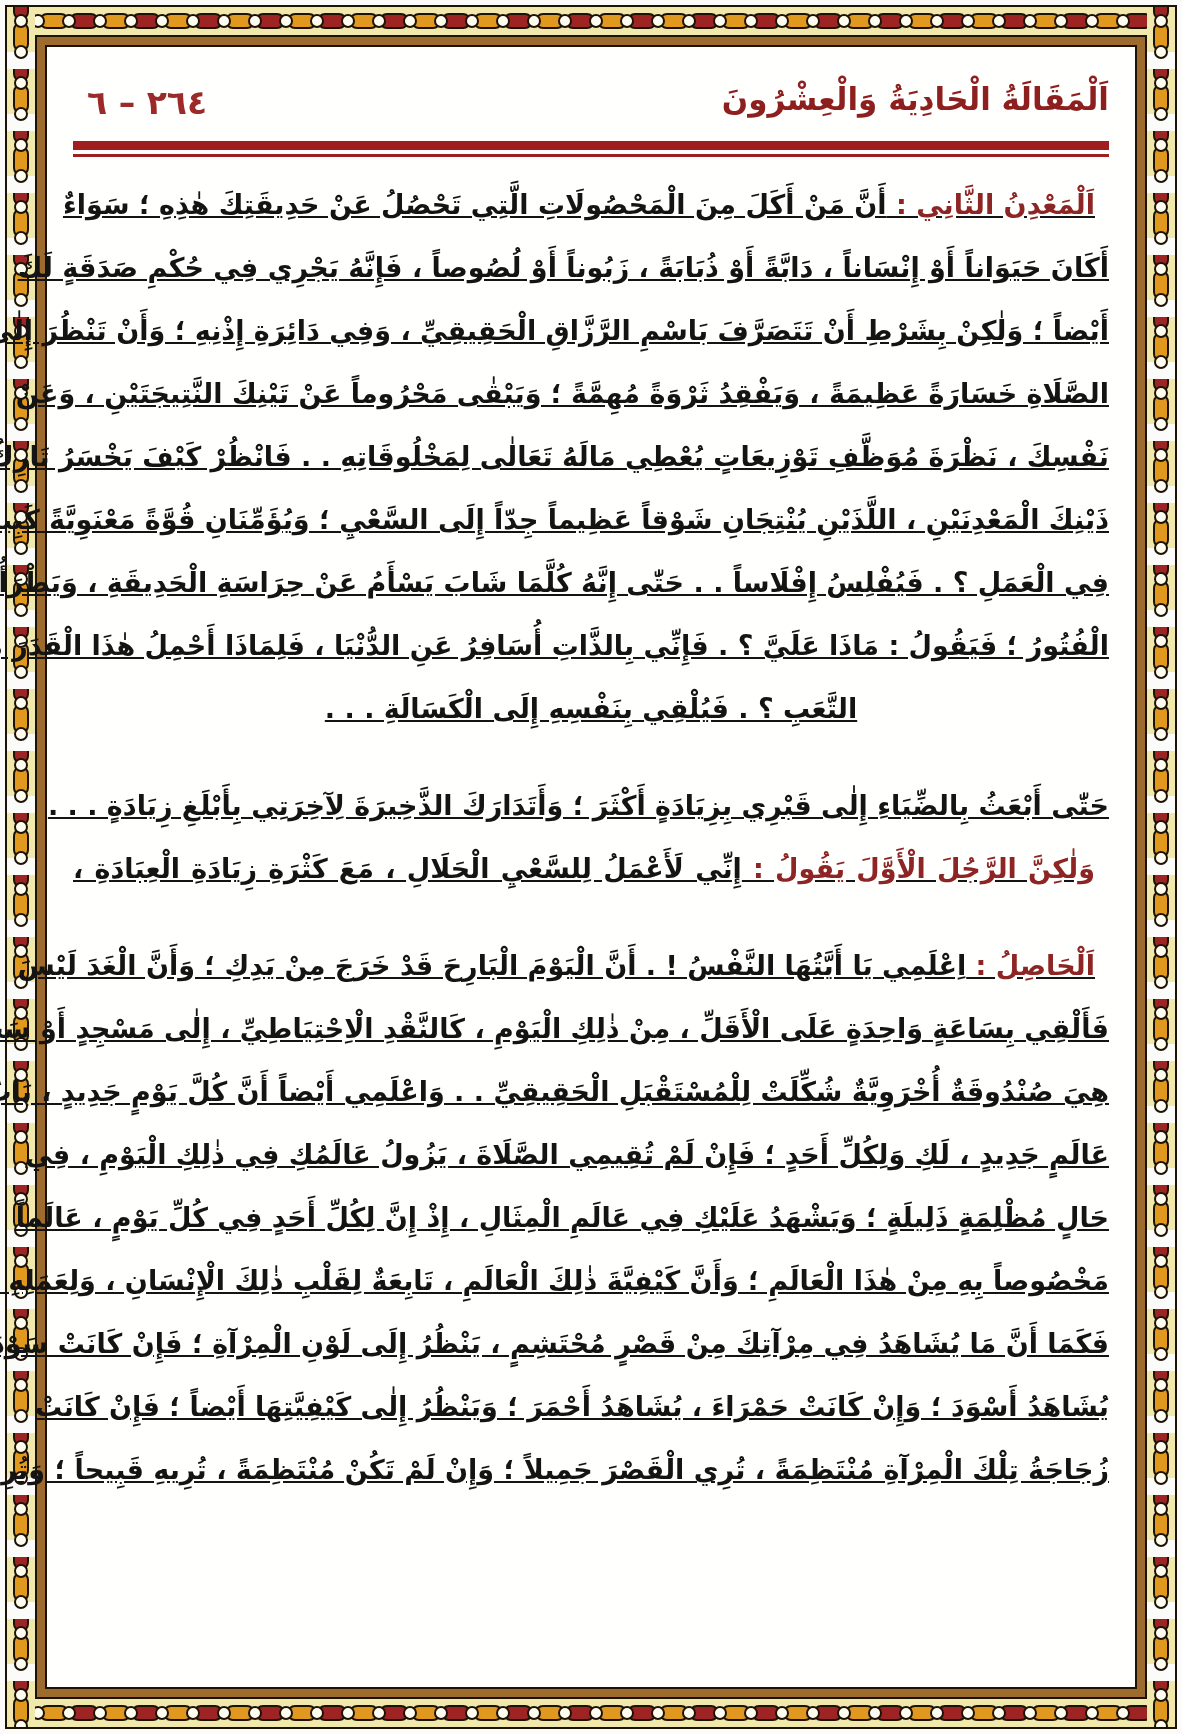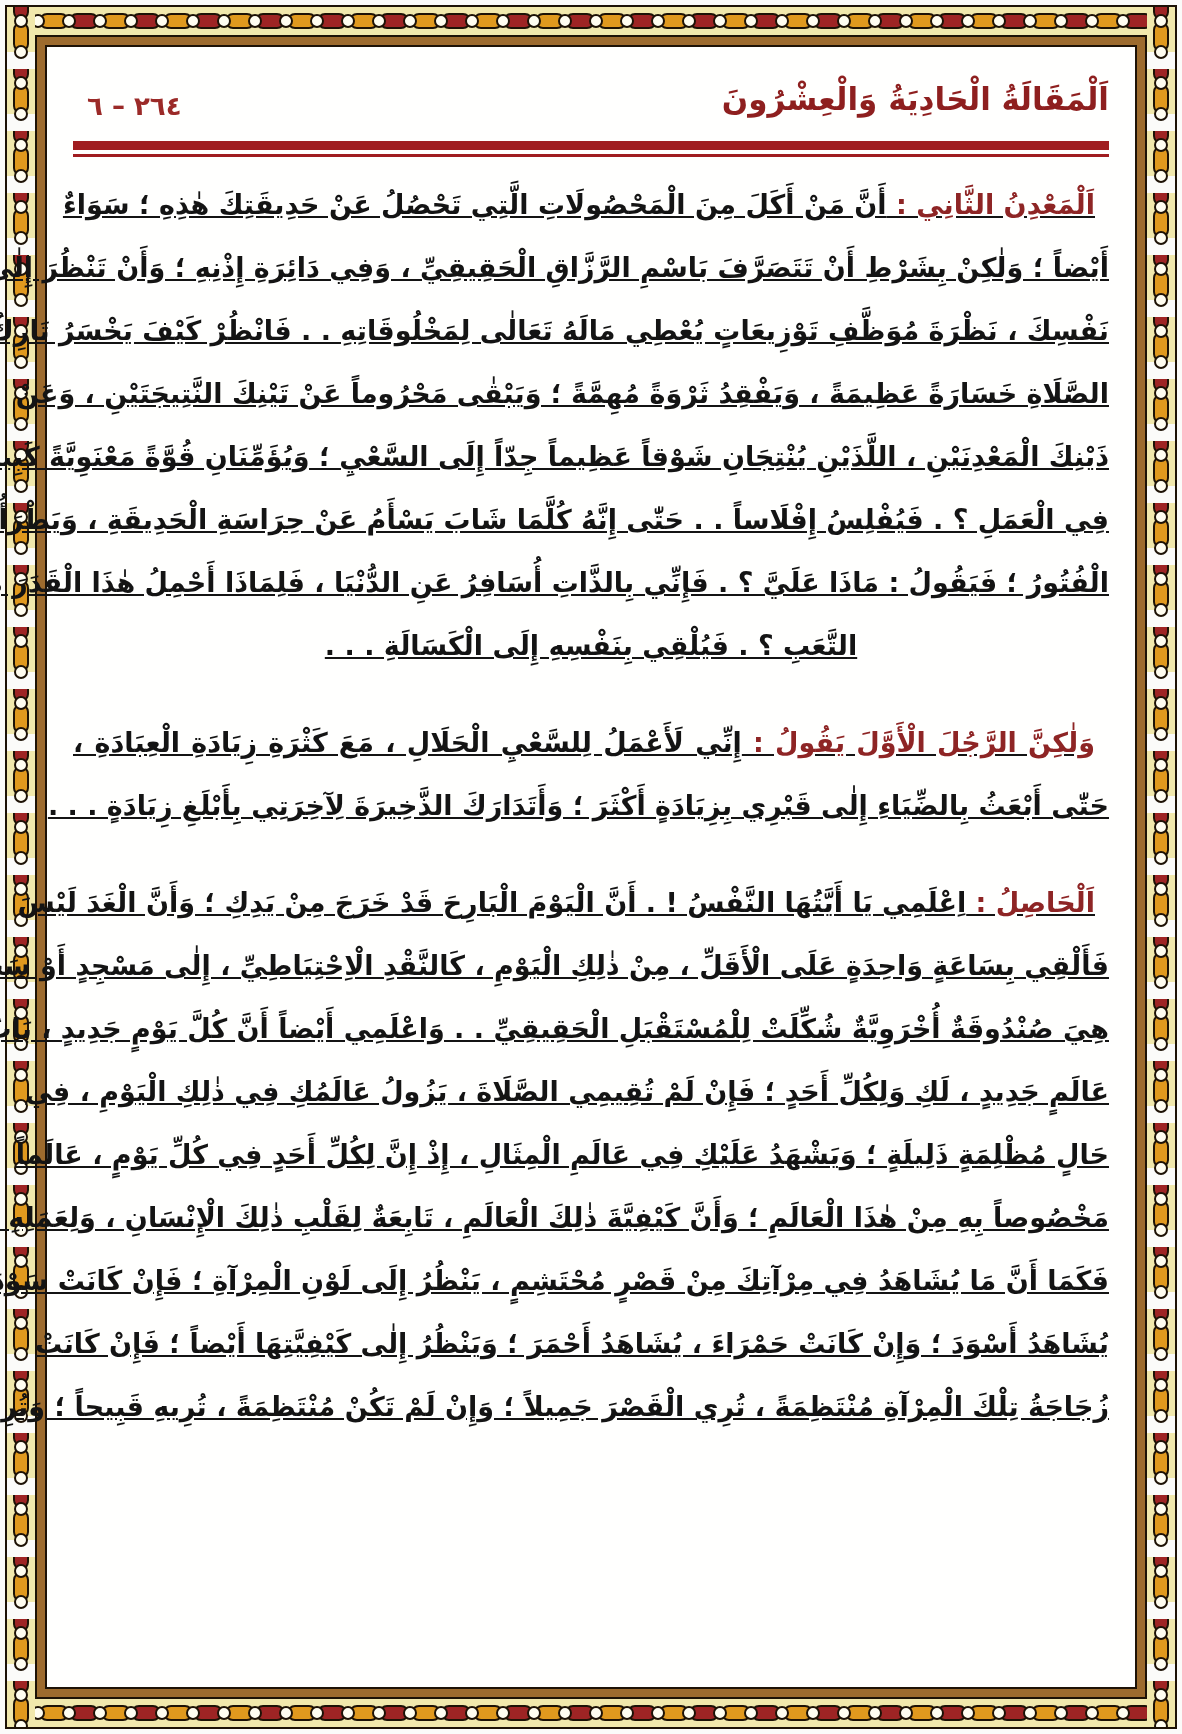--- a/index.html
+++ b/index.html
@@ -22,23 +22,22 @@
     position:absolute;inset:47px;background:#fffffe;
     padding:30px 26px 0 26px;box-sizing:border-box;
   }
   .header{position:relative;height:58px;}
   .page-title{
     position:absolute;left:4px;right:0;text-align:right;top:4px;
     font-size:31px;font-weight:bold;color:#8e1f1f;
   }
   .page-number{
     position:absolute;left:14px;top:6px;
-    font-size:26px;font-weight:bold;color:#9b2a28;letter-spacing:2px;
+    font-size:33px;font-weight:bold;color:#9b2a28;letter-spacing:2px;
     direction:rtl;
-    margin-top:8px;
   }
   .rules{margin-top:6px;}
   .rule-thick{height:9px;background:#a01d20;}
   .rule-thin{height:3px;background:#a01d20;margin-top:4px;}
   
   .body-text{margin-top:16px;direction:rtl;}
   .para{margin-top:34px;}
   .para:first-child{margin-top:0;}
   .line{
     line-height:63px;height:63px;font-size:27px;font-weight:bold;color:#141414;
@@ -99,31 +98,32 @@
     <div class="page-title">اَلْمَقَالَةُ الْحَادِيَةُ وَالْعِشْرُونَ</div>
     <div class="page-number">٢٦٤ – ٦</div>
   </div>
   <div class="rules">
     <div class="rule-thick"></div>
     <div class="rule-thin"></div>
   </div>
   <div class="body-text" id="body-text">
       <div class="para">
         <div class="line indent"><span class="seg-red">اَلْمَعْدِنُ الثَّانِي : </span><span class="seg-black">أَنَّ مَنْ أَكَلَ مِنَ الْمَحْصُولَاتِ الَّتِي تَحْصُلُ عَنْ حَدِيقَتِكَ هٰذِهِ ؛ سَوَاءٌ</span></div>
+        <div class="line"><span class="seg-black">أَكَانَ حَيَوَاناً أَوْ إِنْسَاناً ، دَابَّةً أَوْ ذُبَابَةً ، زَبُوناً أَوْ لُصُوصاً ، فَإِنَّهُ يَجْرِي فِي حُكْمِ صَدَقَةٍ لَكَ</span></div>
         <div class="line"><span class="seg-black">أَيْضاً ؛ وَلٰكِنْ بِشَرْطِ أَنْ تَتَصَرَّفَ بَاسْمِ الرَّزَّاقِ الْحَقِيقِيِّ ، وَفِي دَائِرَةِ إِذْنِهِ ؛ وَأَنْ تَنْظُرَ إِلٰى</span></div>
+        <div class="line"><span class="seg-black">الصَّلَاةِ خَسَارَةً عَظِيمَةً ، وَيَفْقِدُ ثَرْوَةً مُهِمَّةً ؛ وَيَبْقٰى مَحْرُوماً عَنْ تَيْنِكَ النَّتِيجَتَيْنِ ، وَعَنْ</span></div>
         <div class="line"><span class="seg-black">نَفْسِكَ ، نَظْرَةَ مُوَظَّفِ تَوْزِيعَاتٍ يُعْطِي مَالَهُ تَعَالٰى لِمَخْلُوقَاتِهِ . . فَانْظُرْ كَيْفَ يَخْسَرُ تَارِكُ</span></div>
-        <div class="line"><span class="seg-black">الصَّلَاةِ خَسَارَةً عَظِيمَةً ، وَيَفْقِدُ ثَرْوَةً مُهِمَّةً ؛ وَيَبْقٰى مَحْرُوماً عَنْ تَيْنِكَ النَّتِيجَتَيْنِ ، وَعَنْ</span></div>
         <div class="line"><span class="seg-black">ذَيْنِكَ الْمَعْدِنَيْنِ ، اللَّذَيْنِ يُنْتِجَانِ شَوْقاً عَظِيماً جِدّاً إِلَى السَّعْيِ ؛ وَيُؤَمِّنَانِ قُوَّةً مَعْنَوِيَّةً كَبِيرَةً</span></div>
         <div class="line"><span class="seg-black">فِي الْعَمَلِ ؟ . فَيُفْلِسُ إِفْلَاساً . . حَتّٰى إِنَّهُ كُلَّمَا شَابَ يَسْأَمُ عَنْ حِرَاسَةِ الْحَدِيقَةِ ، وَيَطْرَأُ عَلَيْهِ</span></div>
         <div class="line"><span class="seg-black">الْفُتُورُ ؛ فَيَقُولُ : مَاذَا عَلَيَّ ؟ . فَإِنِّي بِالذَّاتِ أُسَافِرُ عَنِ الدُّنْيَا ، فَلِمَاذَا أَحْمِلُ هٰذَا الْقَدَرَ مِنَ</span></div>
         <div class="line center"><span class="seg-black">التَّعَبِ ؟ . فَيُلْقِي بِنَفْسِهِ إِلَى الْكَسَالَةِ . . .</span></div>
       </div>
       <div class="para">
+        <div class="line center"><span class="seg-black">حَتّٰى أَبْعَثُ بِالضِّيَاءِ إِلٰى قَبْرِي بِزِيَادَةٍ أَكْثَرَ ؛ وَأَتَدَارَكَ الذَّخِيرَةَ لِآخِرَتِي بِأَبْلَغِ زِيَادَةٍ . . .</span></div>
         <div class="line indent"><span class="seg-red">وَلٰكِنَّ الرَّجُلَ الْأَوَّلَ يَقُولُ : </span><span class="seg-black">إِنِّي لَأَعْمَلُ لِلسَّعْيِ الْحَلَالِ ، مَعَ كَثْرَةِ زِيَادَةِ الْعِبَادَةِ ،</span></div>
-        <div class="line center"><span class="seg-black">حَتّٰى أَبْعَثُ بِالضِّيَاءِ إِلٰى قَبْرِي بِزِيَادَةٍ أَكْثَرَ ؛ وَأَتَدَارَكَ الذَّخِيرَةَ لِآخِرَتِي بِأَبْلَغِ زِيَادَةٍ . . .</span></div>
       </div>
       <div class="para">
         <div class="line indent"><span class="seg-red">اَلْحَاصِلُ : </span><span class="seg-black">اِعْلَمِي يَا أَيَّتُهَا النَّفْسُ ! . أَنَّ الْيَوْمَ الْبَارِحَ قَدْ خَرَجَ مِنْ يَدِكِ ؛ وَأَنَّ الْغَدَ لَيْسَ</span></div>
         <div class="line"><span class="seg-black">فَأَلْقِي بِسَاعَةٍ وَاحِدَةٍ عَلَى الْأَقَلِّ ، مِنْ ذٰلِكِ الْيَوْمِ ، كَالنَّقْدِ الْاِحْتِيَاطِيِّ ، إِلٰى مَسْجِدٍ أَوْ سَجَّادَةٍ</span></div>
         <div class="line"><span class="seg-black">هِيَ صُنْدُوقَةٌ أُخْرَوِيَّةٌ شُكِّلَتْ لِلْمُسْتَقْبَلِ الْحَقِيقِيِّ . . وَاعْلَمِي أَيْضاً أَنَّ كُلَّ يَوْمٍ جَدِيدٍ ، بَابُ</span></div>
         <div class="line"><span class="seg-black">عَالَمٍ جَدِيدٍ ، لَكِ وَلِكُلِّ أَحَدٍ ؛ فَإِنْ لَمْ تُقِيمِي الصَّلَاةَ ، يَزُولُ عَالَمُكِ فِي ذٰلِكِ الْيَوْمِ ، فِي</span></div>
         <div class="line"><span class="seg-black">حَالٍ مُظْلِمَةٍ ذَلِيلَةٍ ؛ وَيَشْهَدُ عَلَيْكِ فِي عَالَمِ الْمِثَالِ ، إِذْ إِنَّ لِكُلِّ أَحَدٍ فِي كُلِّ يَوْمٍ ، عَالَماً</span></div>
         <div class="line"><span class="seg-black">مَخْصُوصاً بِهِ مِنْ هٰذَا الْعَالَمِ ؛ وَأَنَّ كَيْفِيَّةَ ذٰلِكَ الْعَالَمِ ، تَابِعَةٌ لِقَلْبِ ذٰلِكَ الْإِنْسَانِ ، وَلِعَمَلِهِ .</span></div>
         <div class="line"><span class="seg-black">فَكَمَا أَنَّ مَا يُشَاهَدُ فِي مِرْآتِكَ مِنْ قَصْرٍ مُحْتَشِمٍ ، يَنْظُرُ إِلَى لَوْنِ الْمِرْآةِ ؛ فَإِنْ كَانَتْ سَوْدَاءَ ،</span></div>
         <div class="line"><span class="seg-black">يُشَاهَدُ أَسْوَدَ ؛ وَإِنْ كَانَتْ حَمْرَاءَ ، يُشَاهَدُ أَحْمَرَ ؛ وَيَنْظُرُ إِلٰى كَيْفِيَّتِهَا أَيْضاً ؛ فَإِنْ كَانَتْ</span></div>

